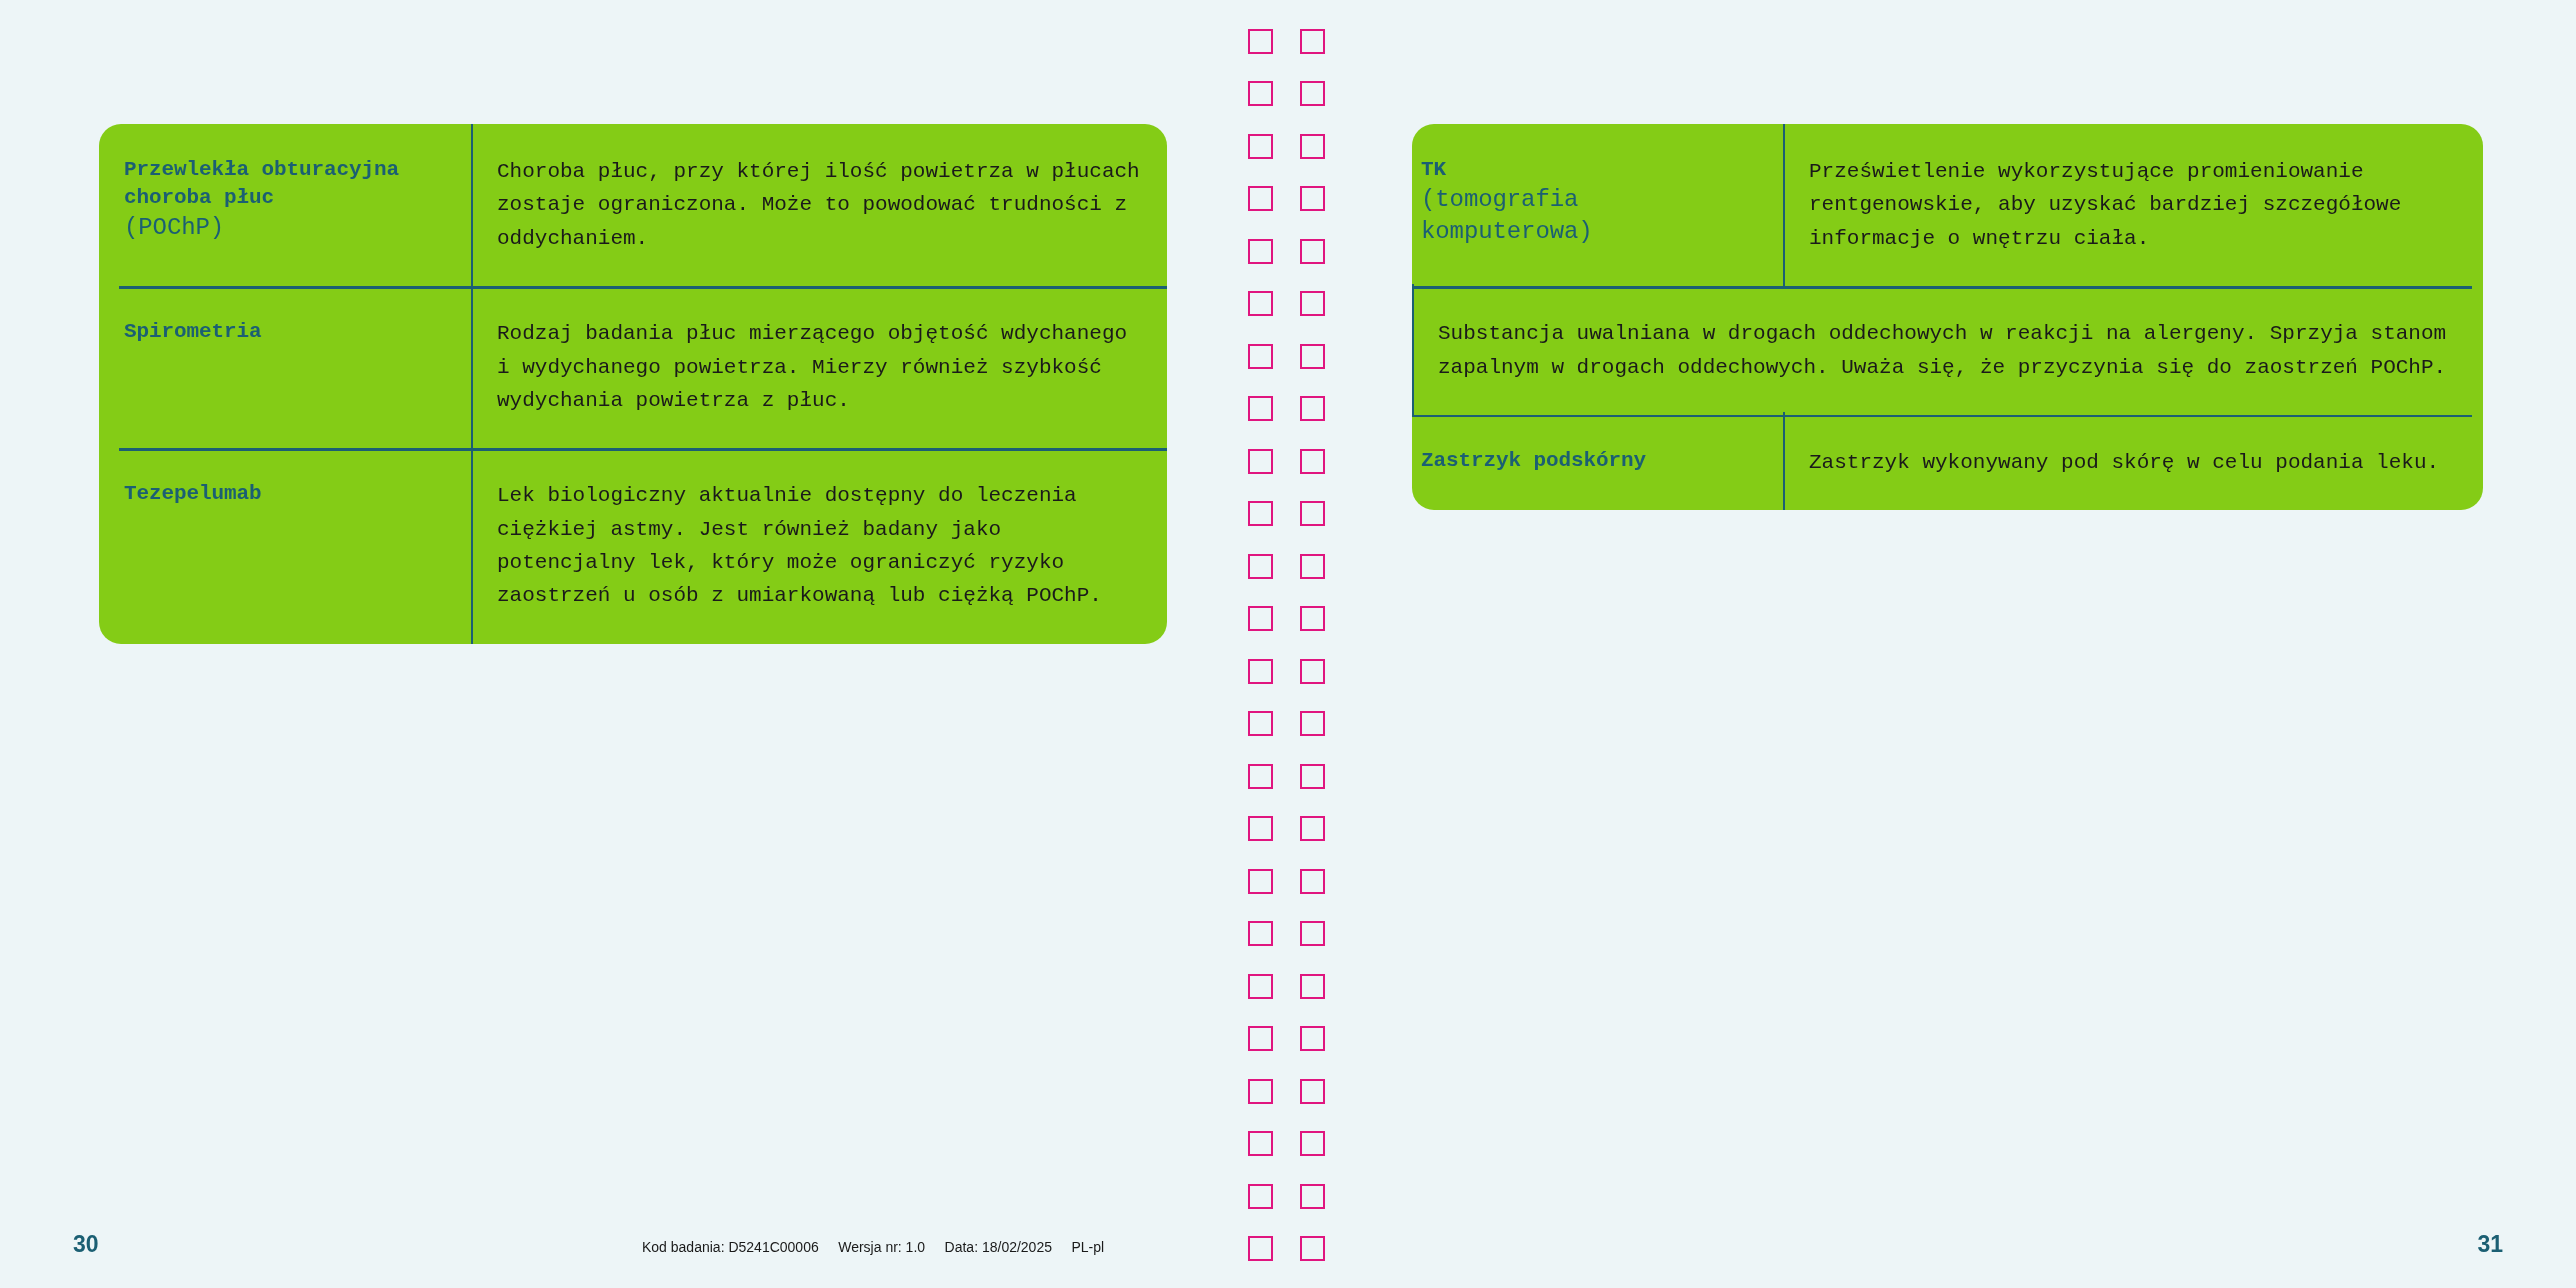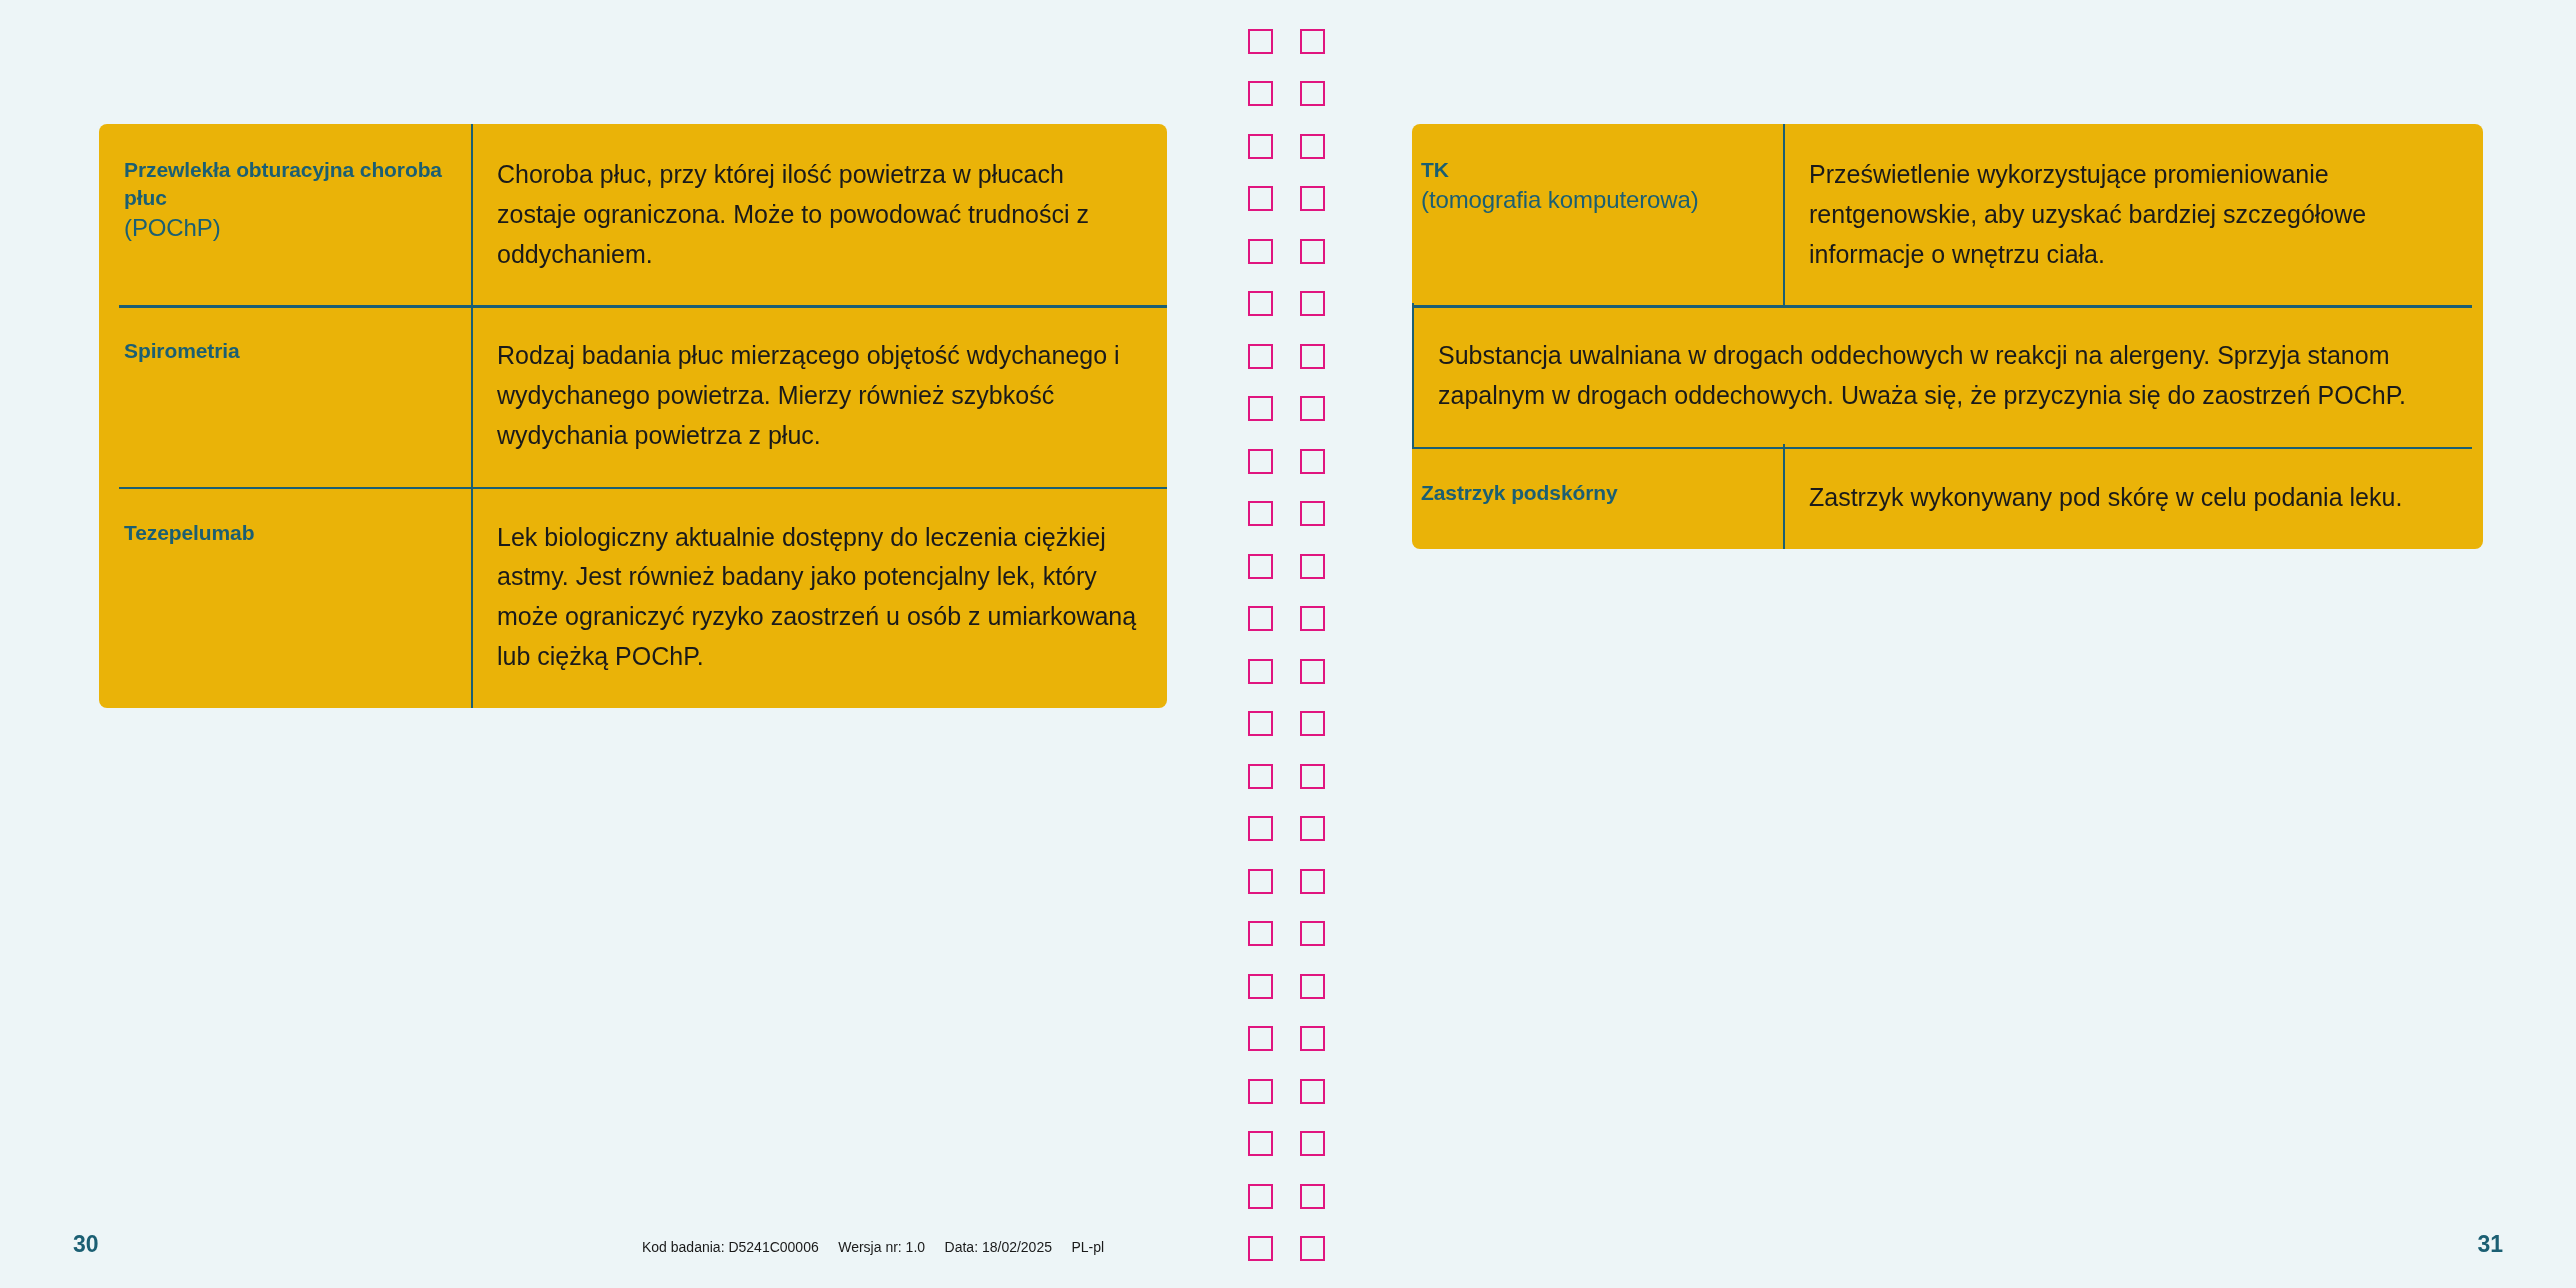--- a/index.html
+++ b/index.html
@@ -12,22 +12,23 @@
   .spread{ position:relative; width:2576px; height:1288px; }
 
   
   .page{ position:absolute; top:0; height:1288px; }
   .page-left { left:0;      width:1288px; }
   .page-right{ left:1288px; width:1288px; }
 
   
   .glossary-card{
     position:absolute;
-    background:#eab308;
-    border-radius:8px;
+    background:#84cc16;
+    border-radius:22px;
+    font-family:Liberation Mono, monospace;
   }
   .card-left { left:99px;  top:124px;  width:1068px; }
   .card-right{ left:124px;  top:124px;  width:1071px; }
 
   .g-row{ position:relative; display:flex; }
   .g-row + .g-row::before{
     content:"";
     position:absolute;
     left:20px; right:0px; top:0;
     height:2.6px;
@@ -55,21 +56,21 @@
     font-size:24px;
     line-height:1.33;
     letter-spacing:-0.1px;
   }
 
   .g-def{
     flex:1 1 auto;
     position:relative;
     padding:31px 24px 31px 26px;
     color:#1A1A1A;
-    font-size:25px;
+    font-size:21px;
     line-height:1.59;
   }
   .g-def::before{
     content:"";
     position:absolute;
     left:0; top:-2.6px; bottom:-2.6px;
     width:2.1px;
     background:#1B5F73;
   }
   .g-row:first-child .g-def::before{ top:0; }

